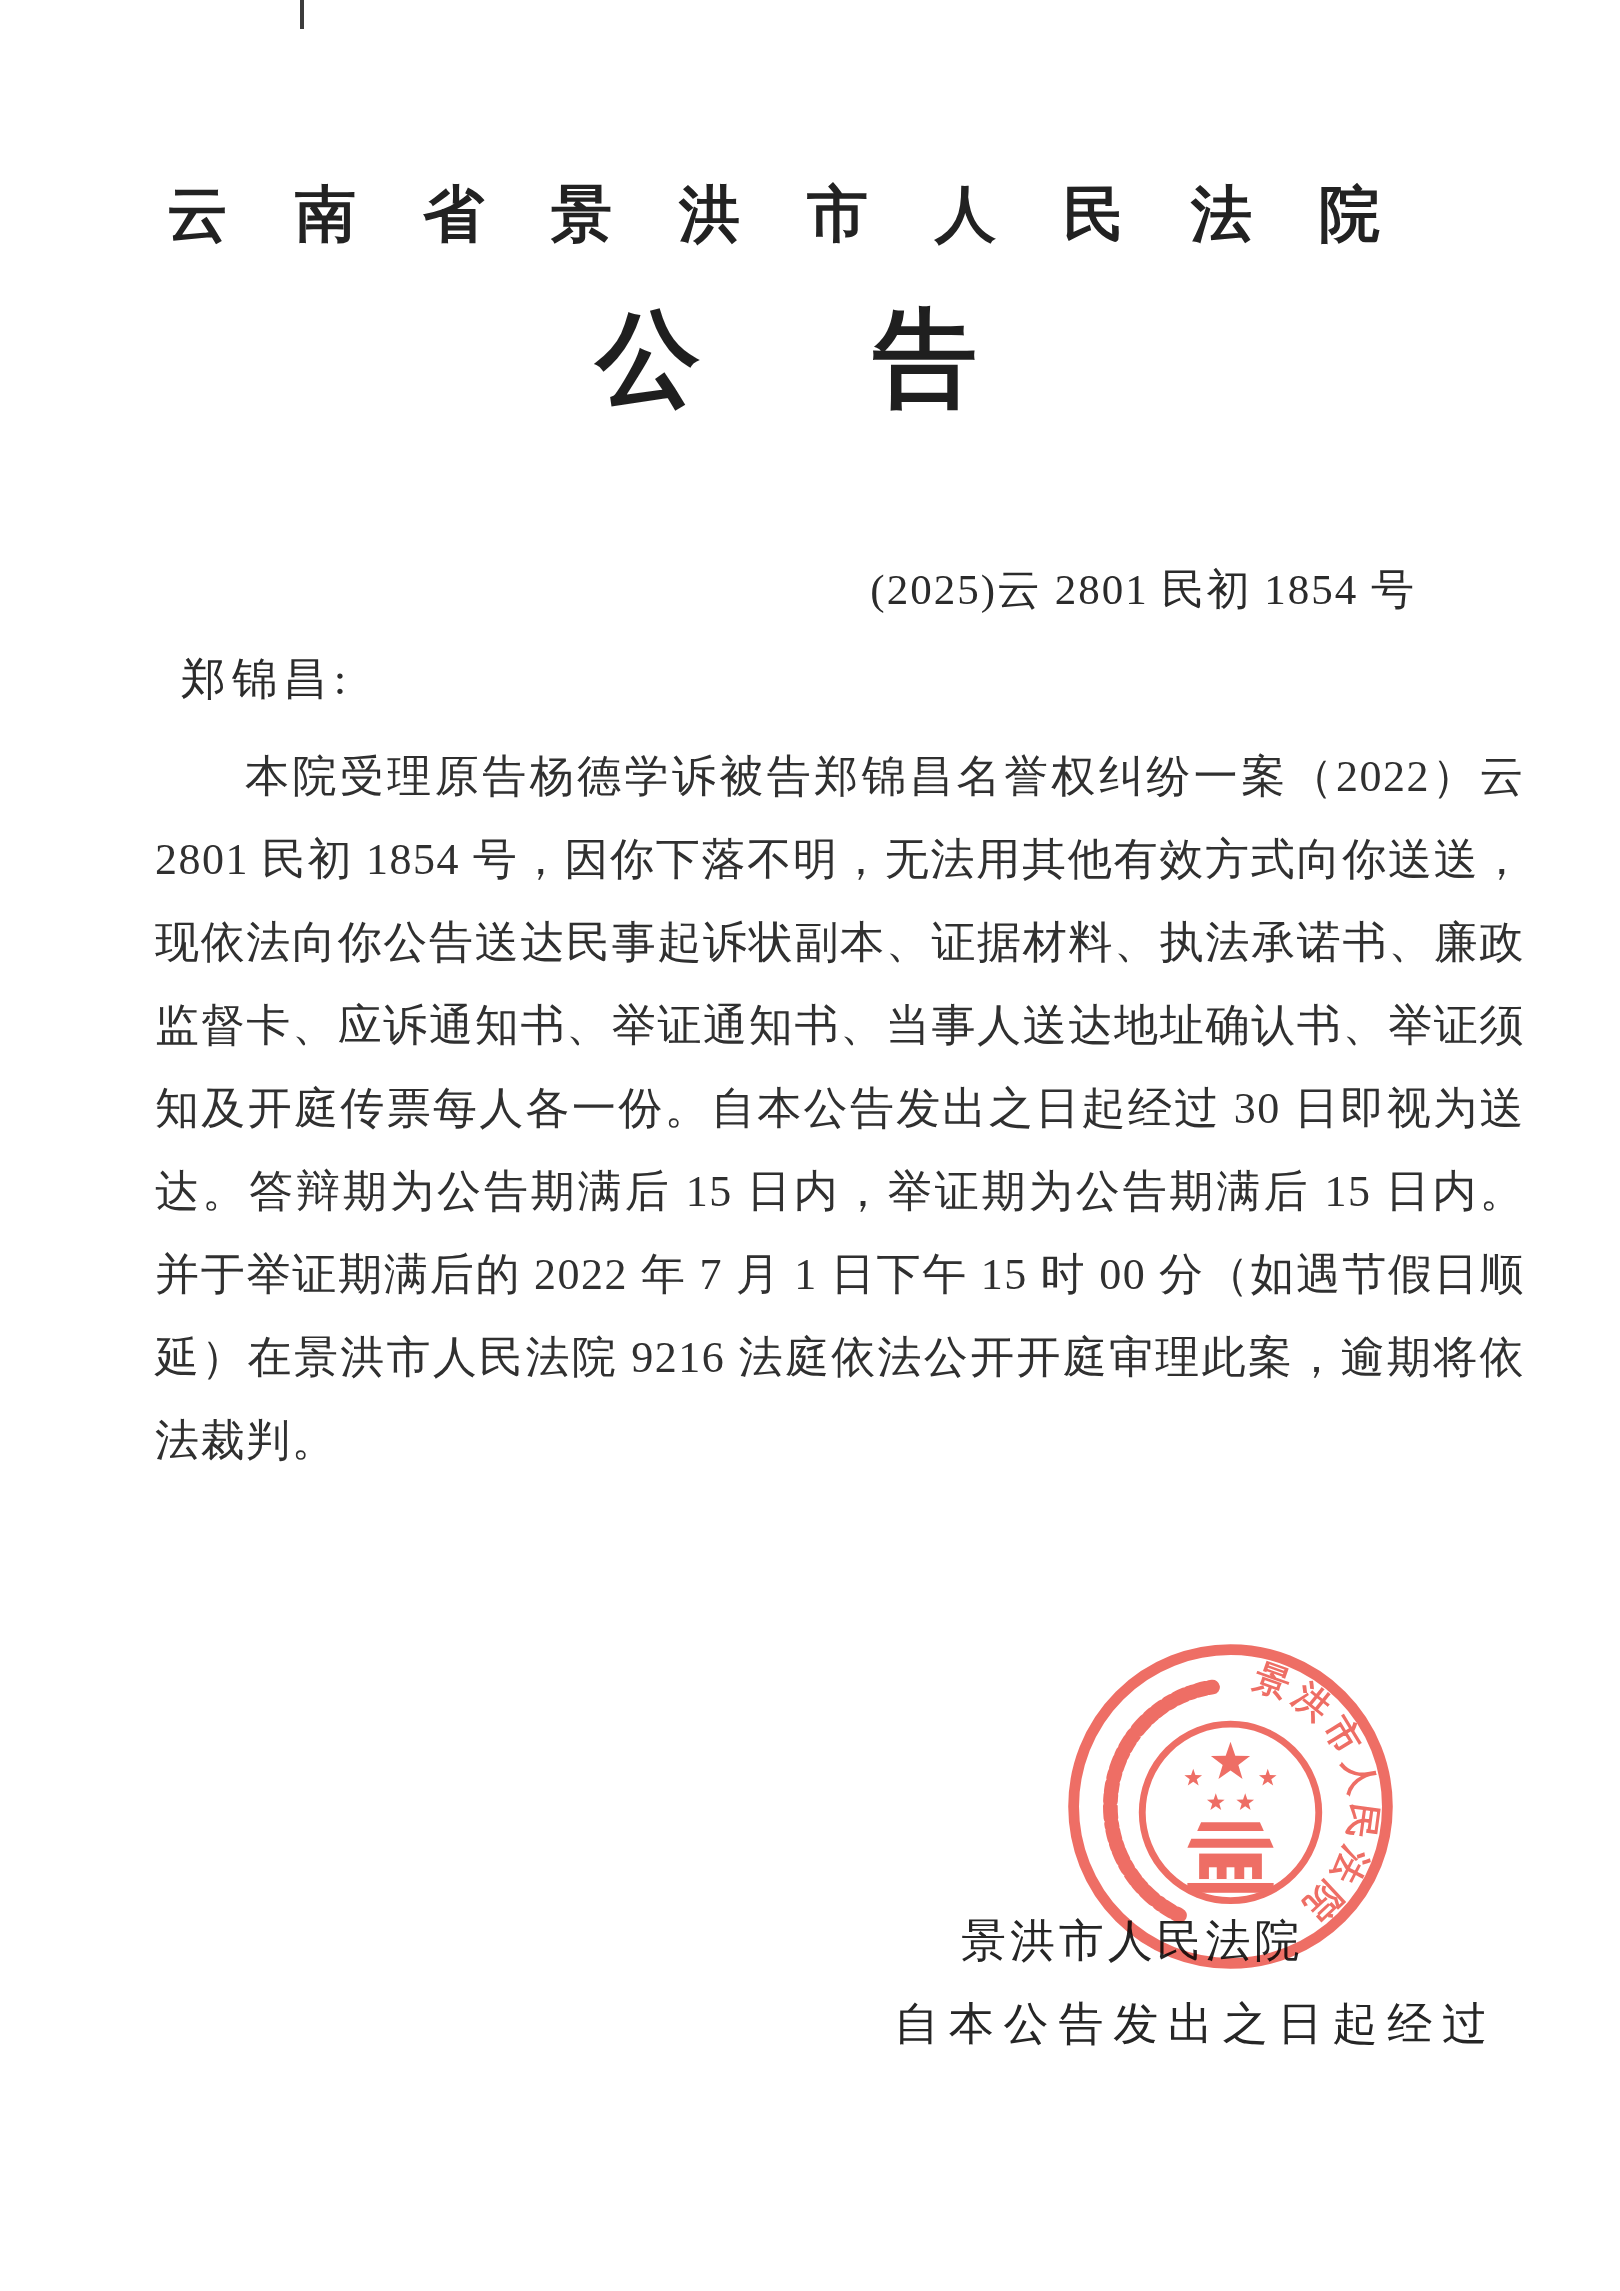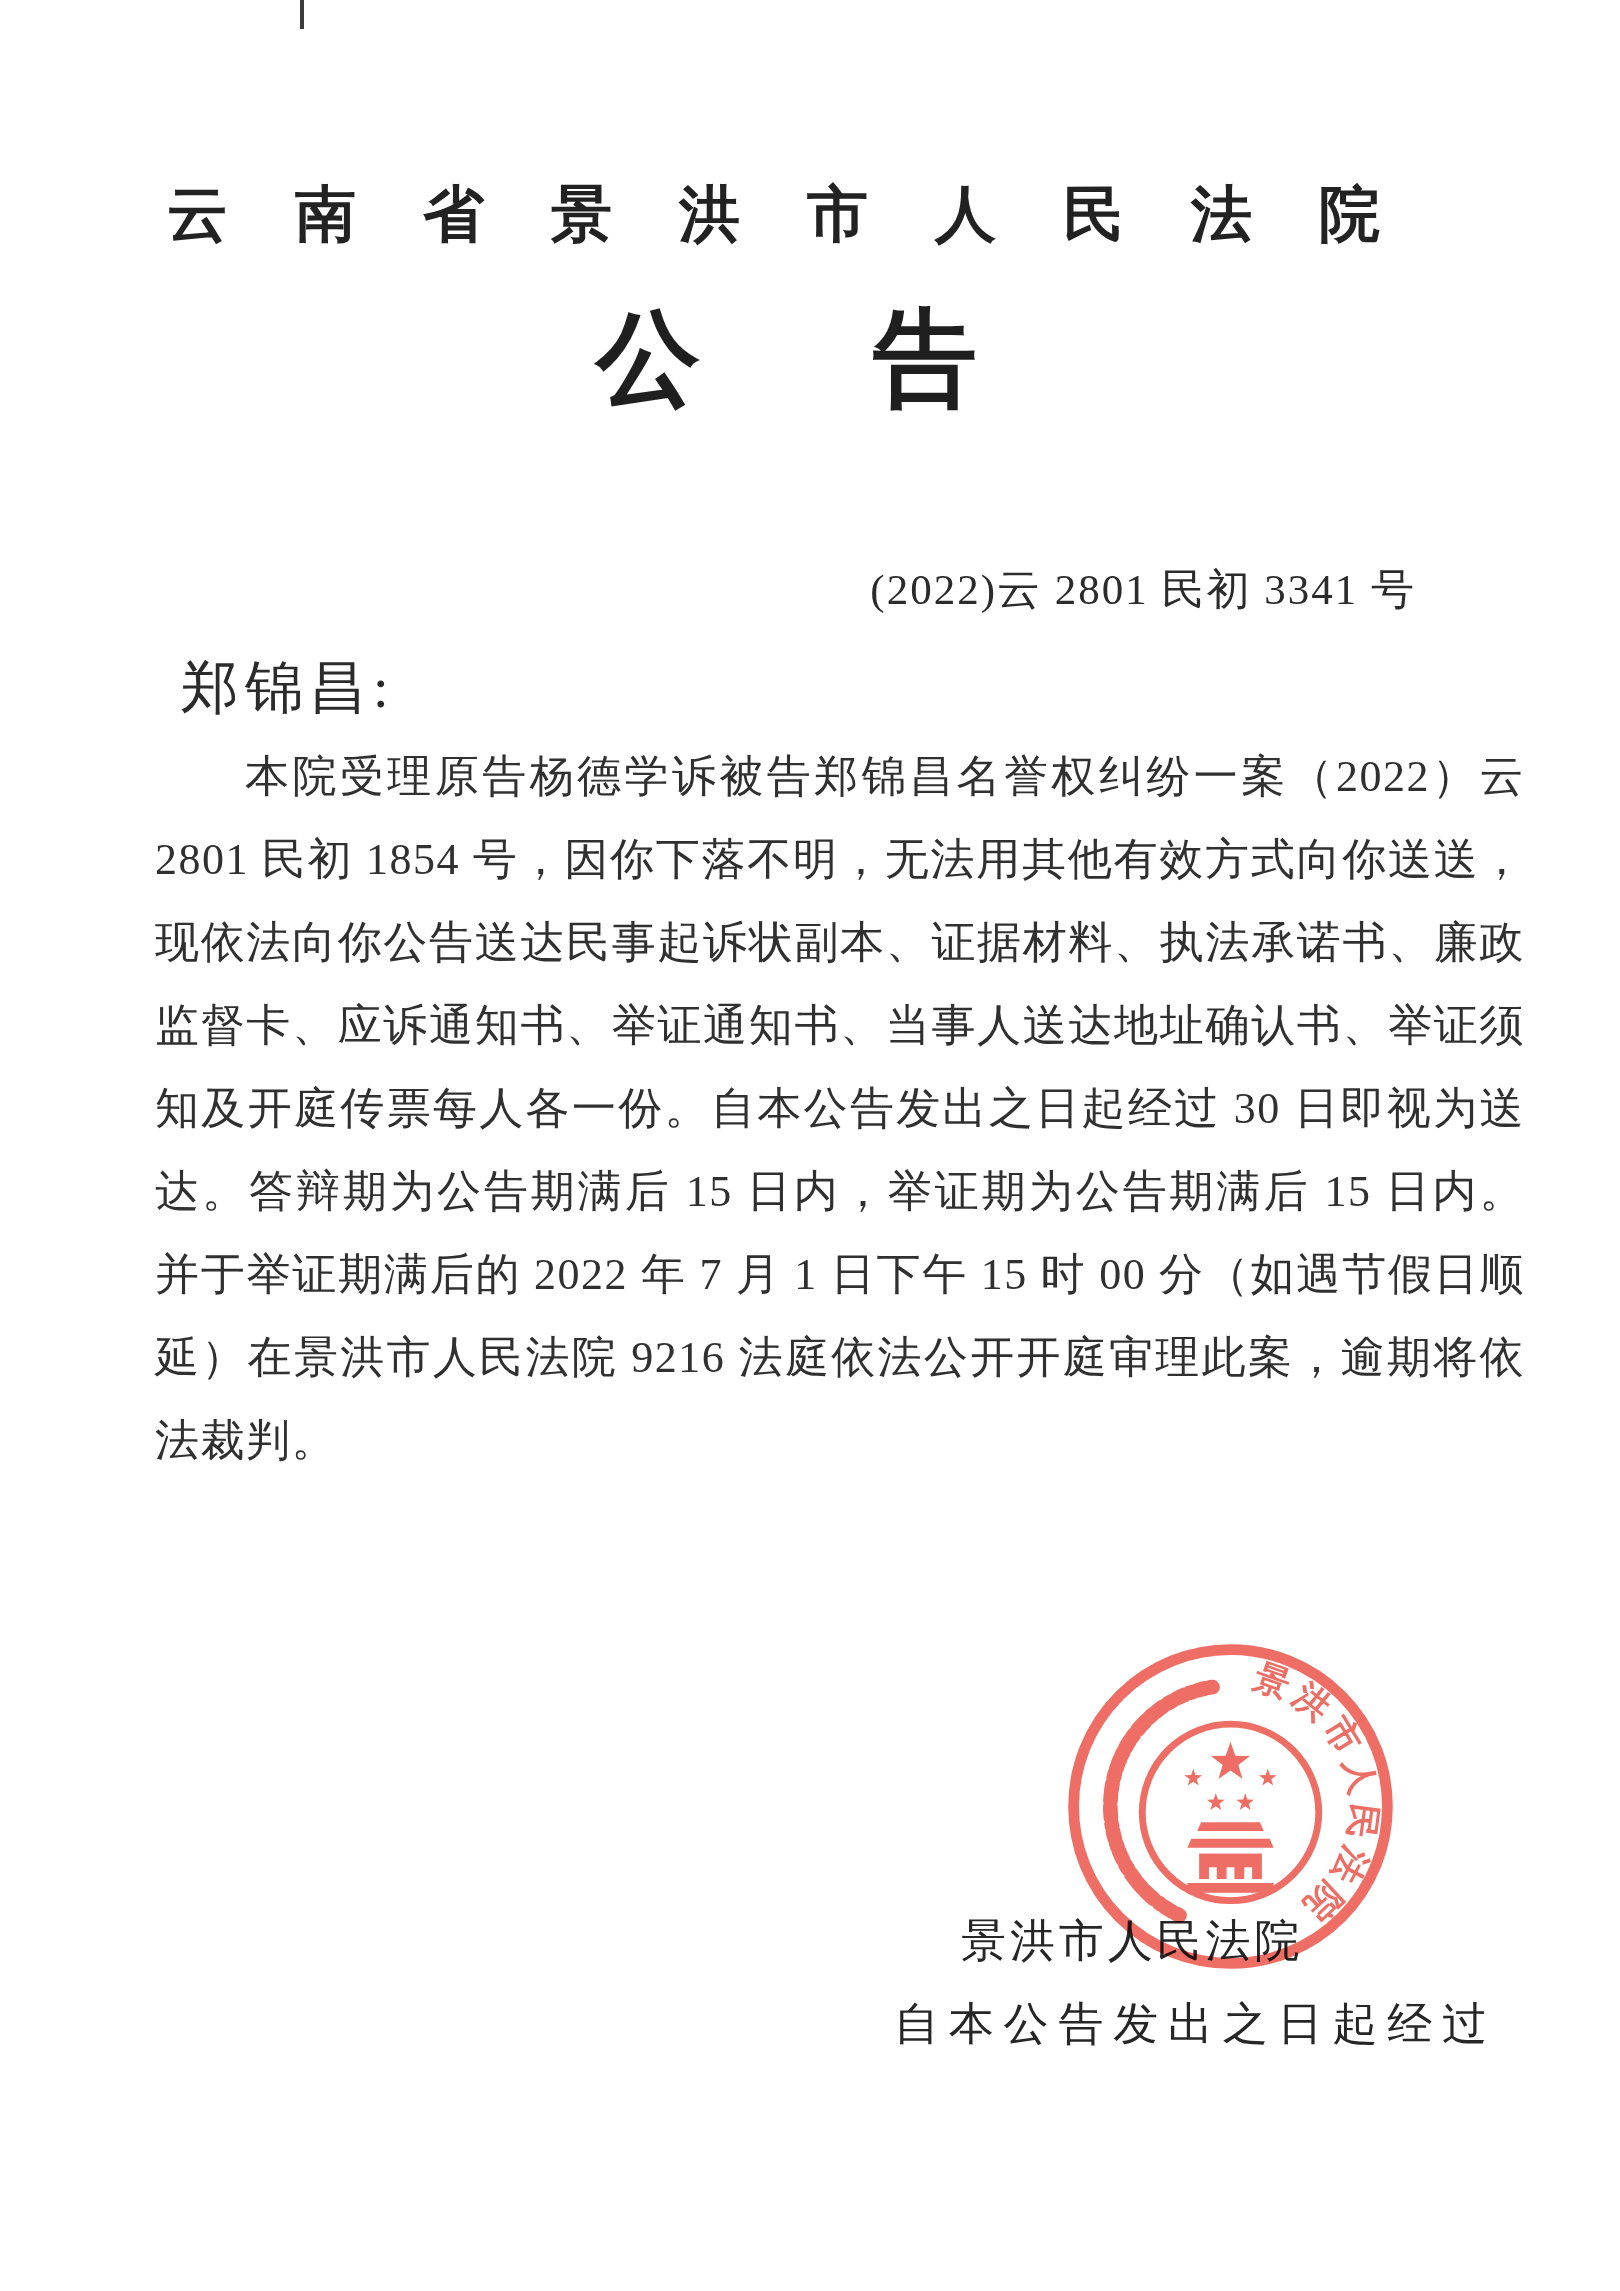--- a/index.html
+++ b/index.html
@@ -52,21 +52,21 @@
     top: 561px;
     font-size: 43px;
     letter-spacing: 2px;
     white-space: nowrap;
     color: #2b2b2b;
   }
   .addressee {
     position: absolute;
     left: 181px;
     top: 649px;
-    font-size: 58px;
+    font-size: 45px;
     letter-spacing: 5.9px;
     color: #2b2b2b;
   }
   .body-text {
     position: absolute;
     left: 147px;
     top: 727px;
     width: 1370px;
     margin: 8px;
     font-size: 44px;
@@ -112,21 +112,21 @@
 <body>
 
 <div class="page">
 
   <div class="scan-mark"></div>
 
   <h1 class="court-title">云南省景洪市人民法院</h1>
 
   <h2 class="doc-title">公告</h2>
 
-  <div class="case-number">(2022)云 2801 民初 3341 号</div>
+  <div class="case-number">(2025)云 2801 民初 1854 号</div>
 
   <div class="addressee">郑锦昌:</div>
 
   <p class="body-text">本院受理原告杨德学诉被告郑锦昌名誉权纠纷一案（2022）云 2801 民初 1854 号，因你下落不明，无法用其他有效方式向你送送，现依法向你公告送达民事起诉状副本、证据材料、执法承诺书、廉政监督卡、应诉通知书、举证通知书、当事人送达地址确认书、举证须知及开庭传票每人各一份。自本公告发出之日起经过 30 日即视为送达。答辩期为公告期满后 15 日内，举证期为公告期满后 15 日内。并于举证期满后的 2022 年 7 月 1 日下午 15 时 00 分（如遇节假日顺延）在景洪市人民法院 9216 法庭依法公开开庭审理此案，逾期将依法裁判。</p>
 
   <div class="seal">
     <svg width="353" height="353" viewBox="0 0 360 360">
       <defs>
         <path id="arcCN" d="M 201 59 A 123 123 0 0 1 251 281" fill="none"></path>
         <path id="star" d="M 0 -21 L 4.9 -6.8 L 20 -6.5 L 8 2.6 L 12.3 17 L 0 8.4

